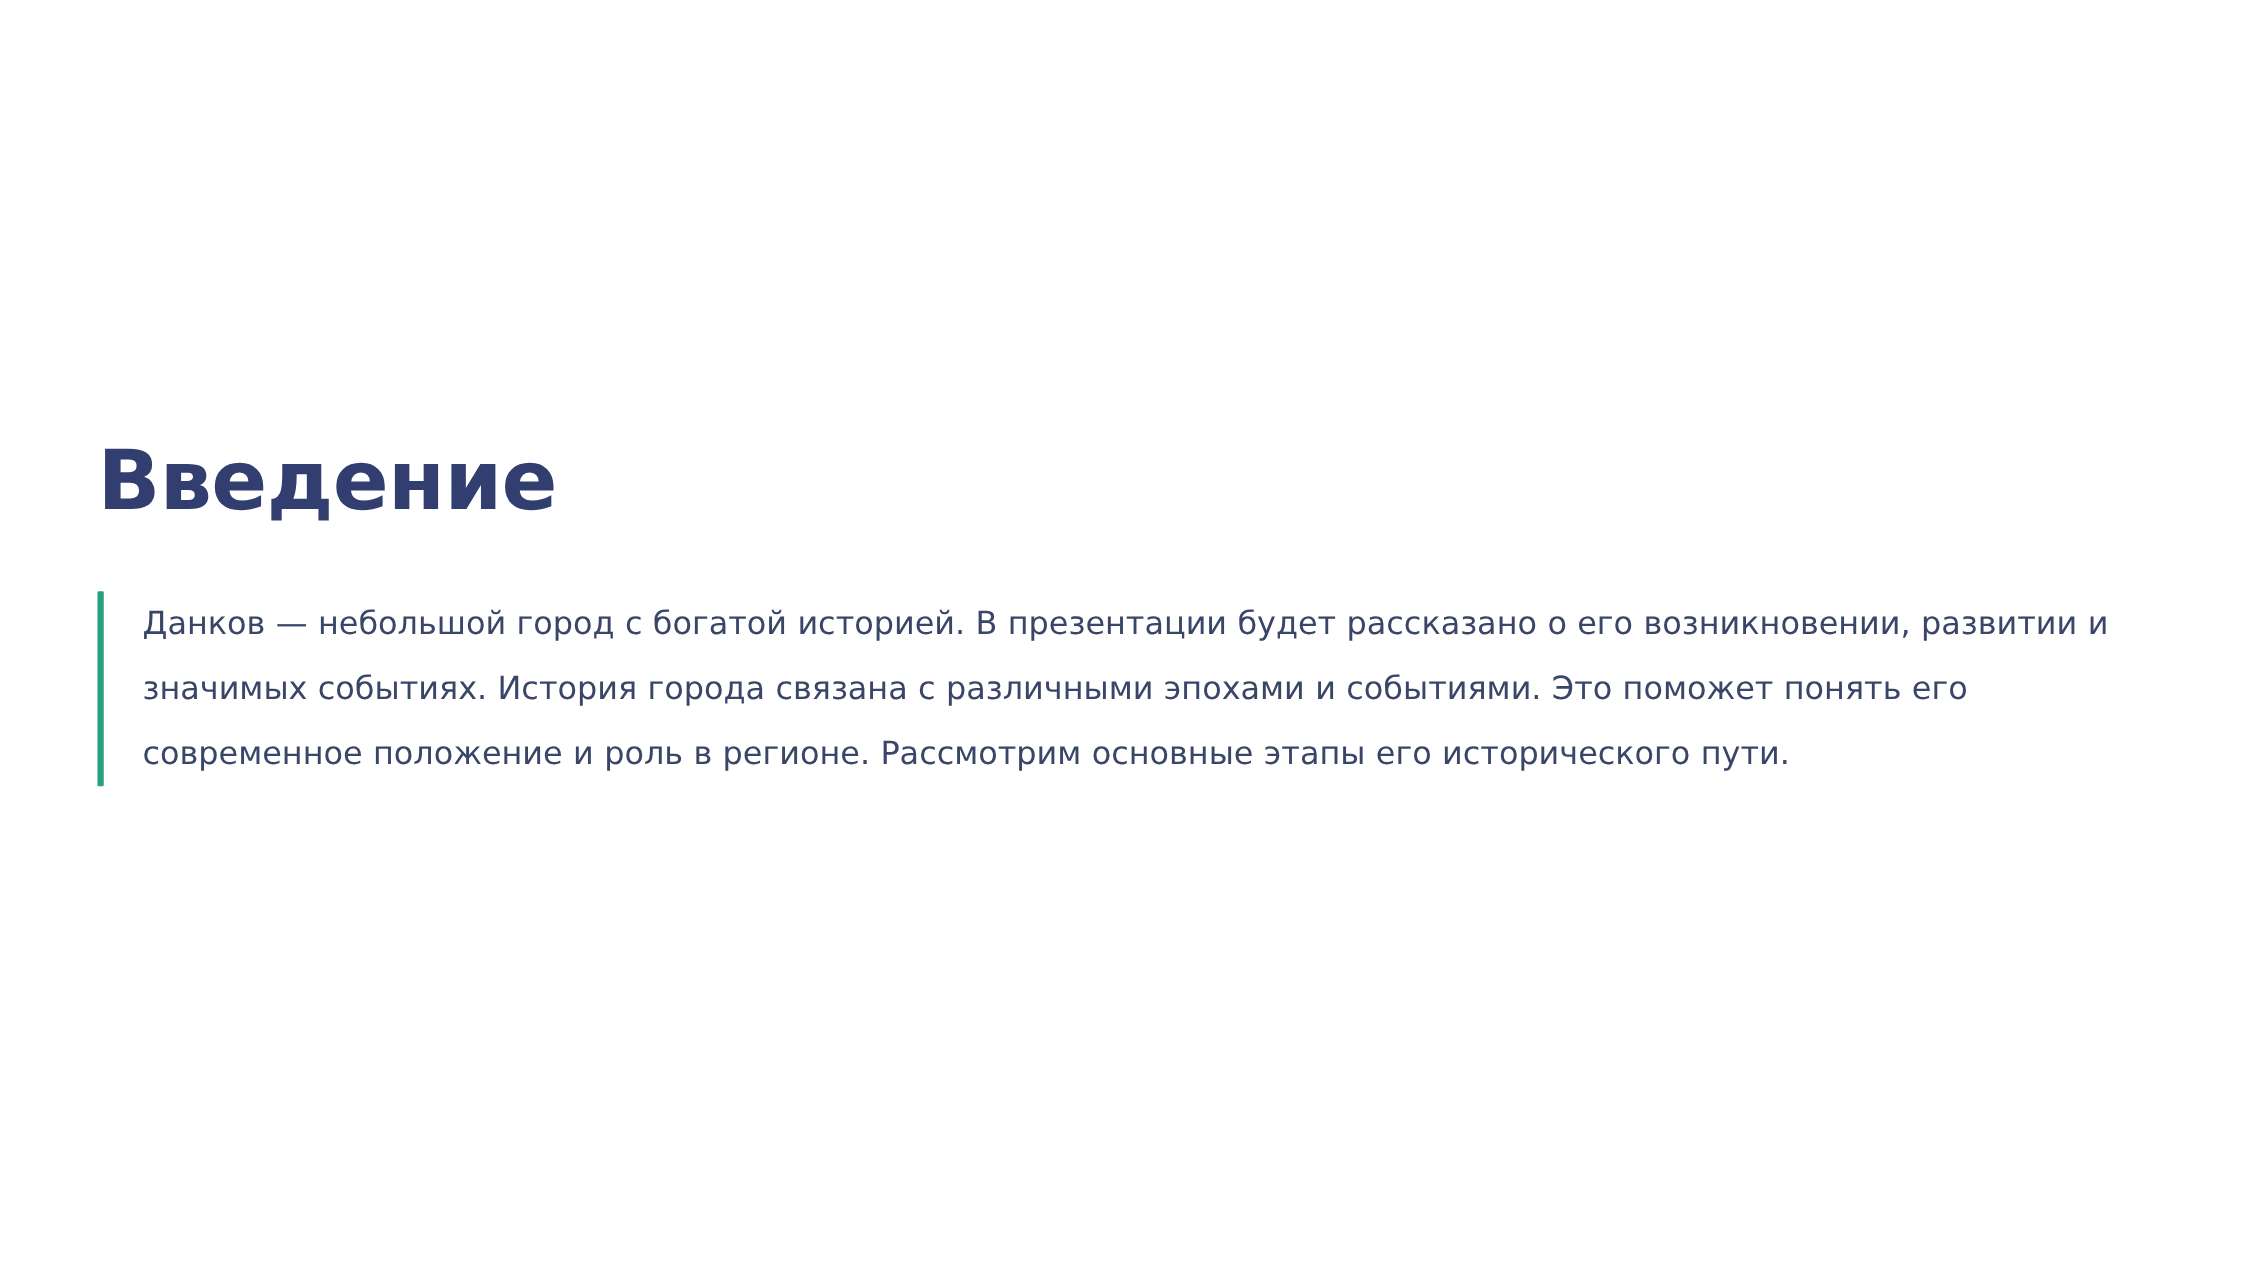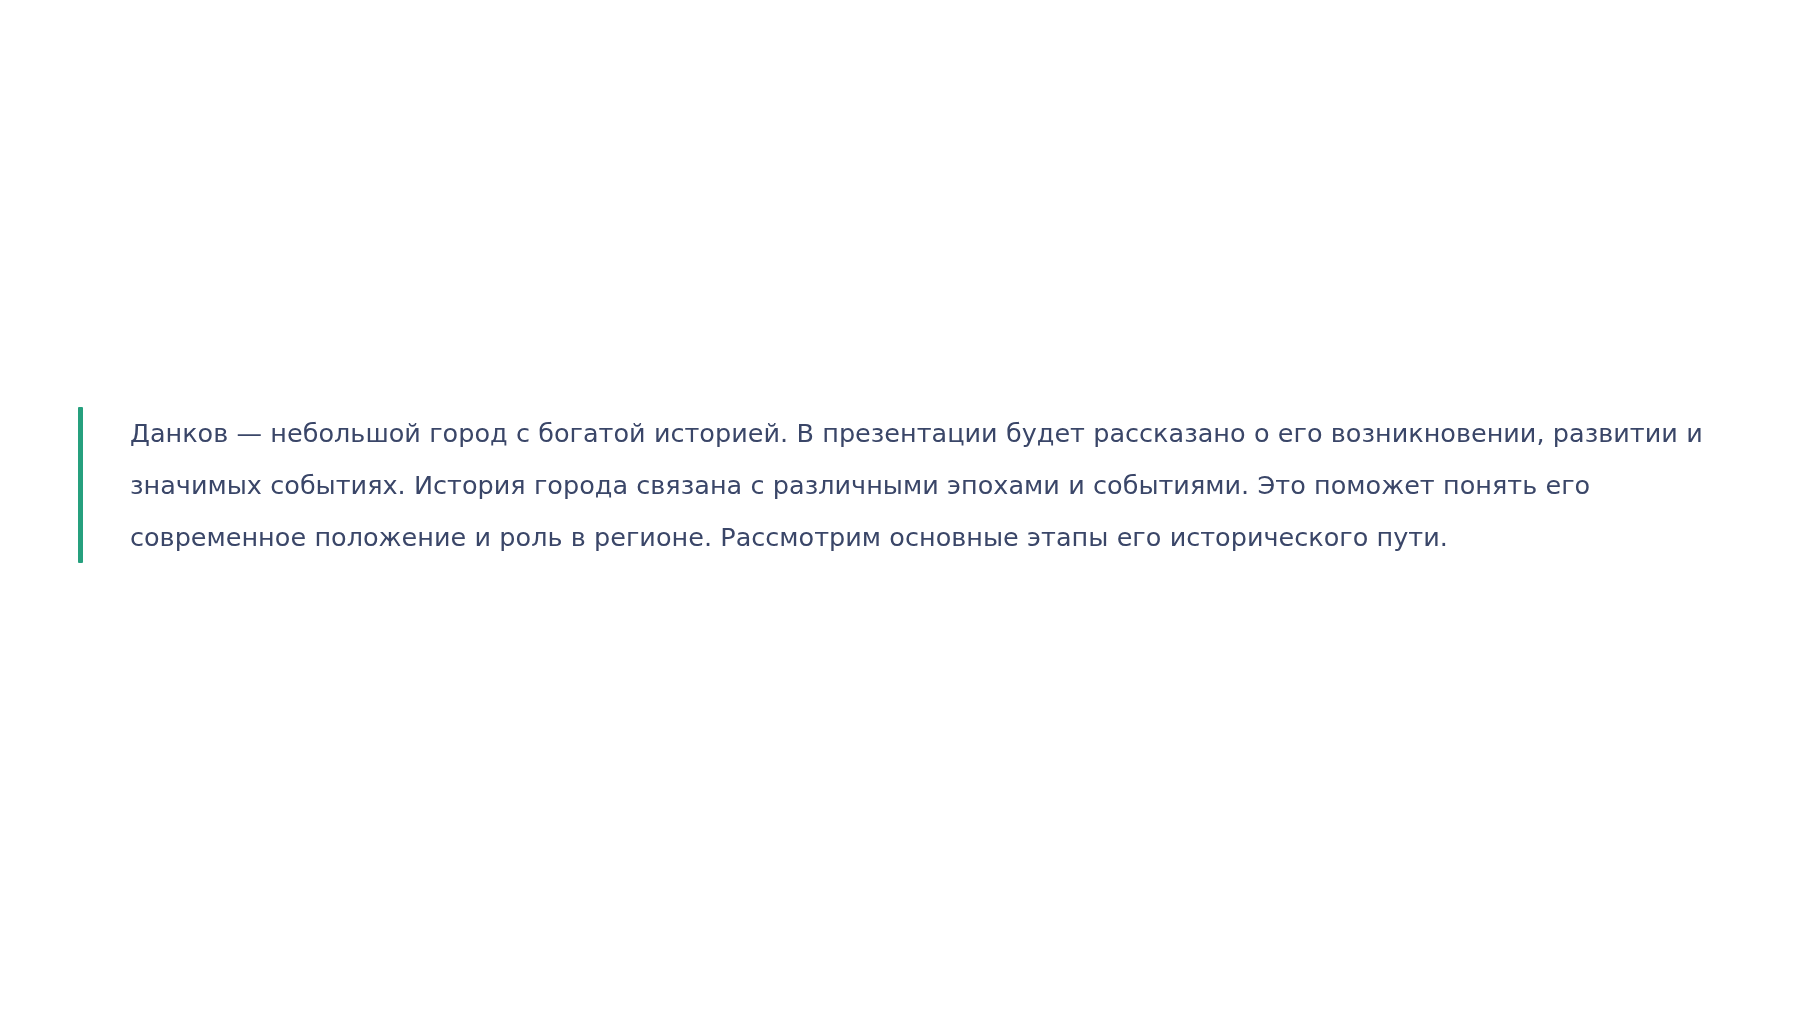--- a/index.html
+++ b/index.html
@@ -36,21 +36,21 @@
     font-weight: 700;
     line-height: 1.0;
     letter-spacing: -0.5px;
     color: #333E70;
     white-space: nowrap;
   }
 
   .body-block {
     position: relative;
     margin-top: 55px;
-    padding-left: 52px;
+    padding-left: 36px;
     max-width: 1620px;
   }
 
   .accent-bar {
     position: absolute;
     left: 0;
     top: 0;
     bottom: 0;
     width: 5px;
     background: #26A07E;
@@ -68,20 +68,21 @@
     word-spacing: 0.2px;
   }
 </style>
 </head>
 <body>
 
 <div class="slide">
 
   <div class="slide-content">
 
+    <h1 class="slide-title">Введение</h1>
 
     <div class="body-block">
       <span class="accent-bar"></span>
       <p class="body-text">Данков — небольшой город с богатой историей. В презентации будет рассказано о его возникновении, развитии и значимых событиях. История города связана с различными эпохами и событиями. Это поможет понять его современное положение и роль в регионе. Рассмотрим основные этапы его исторического пути.</p>
     </div>
 
   </div>
 
 </div>
 

